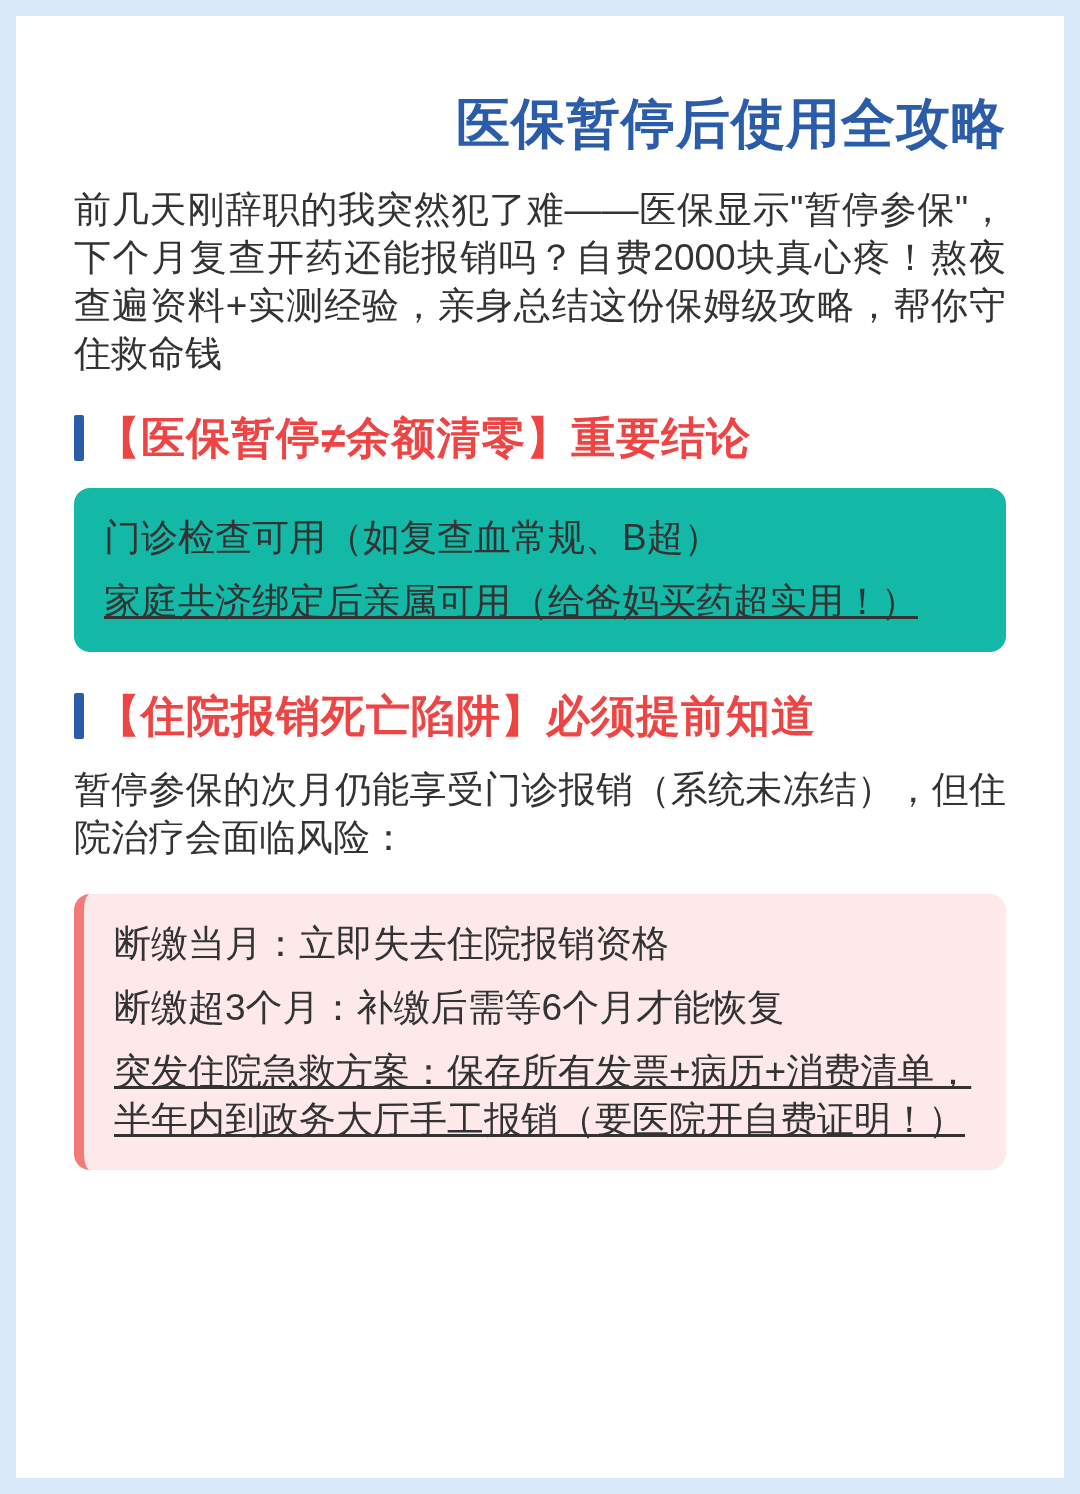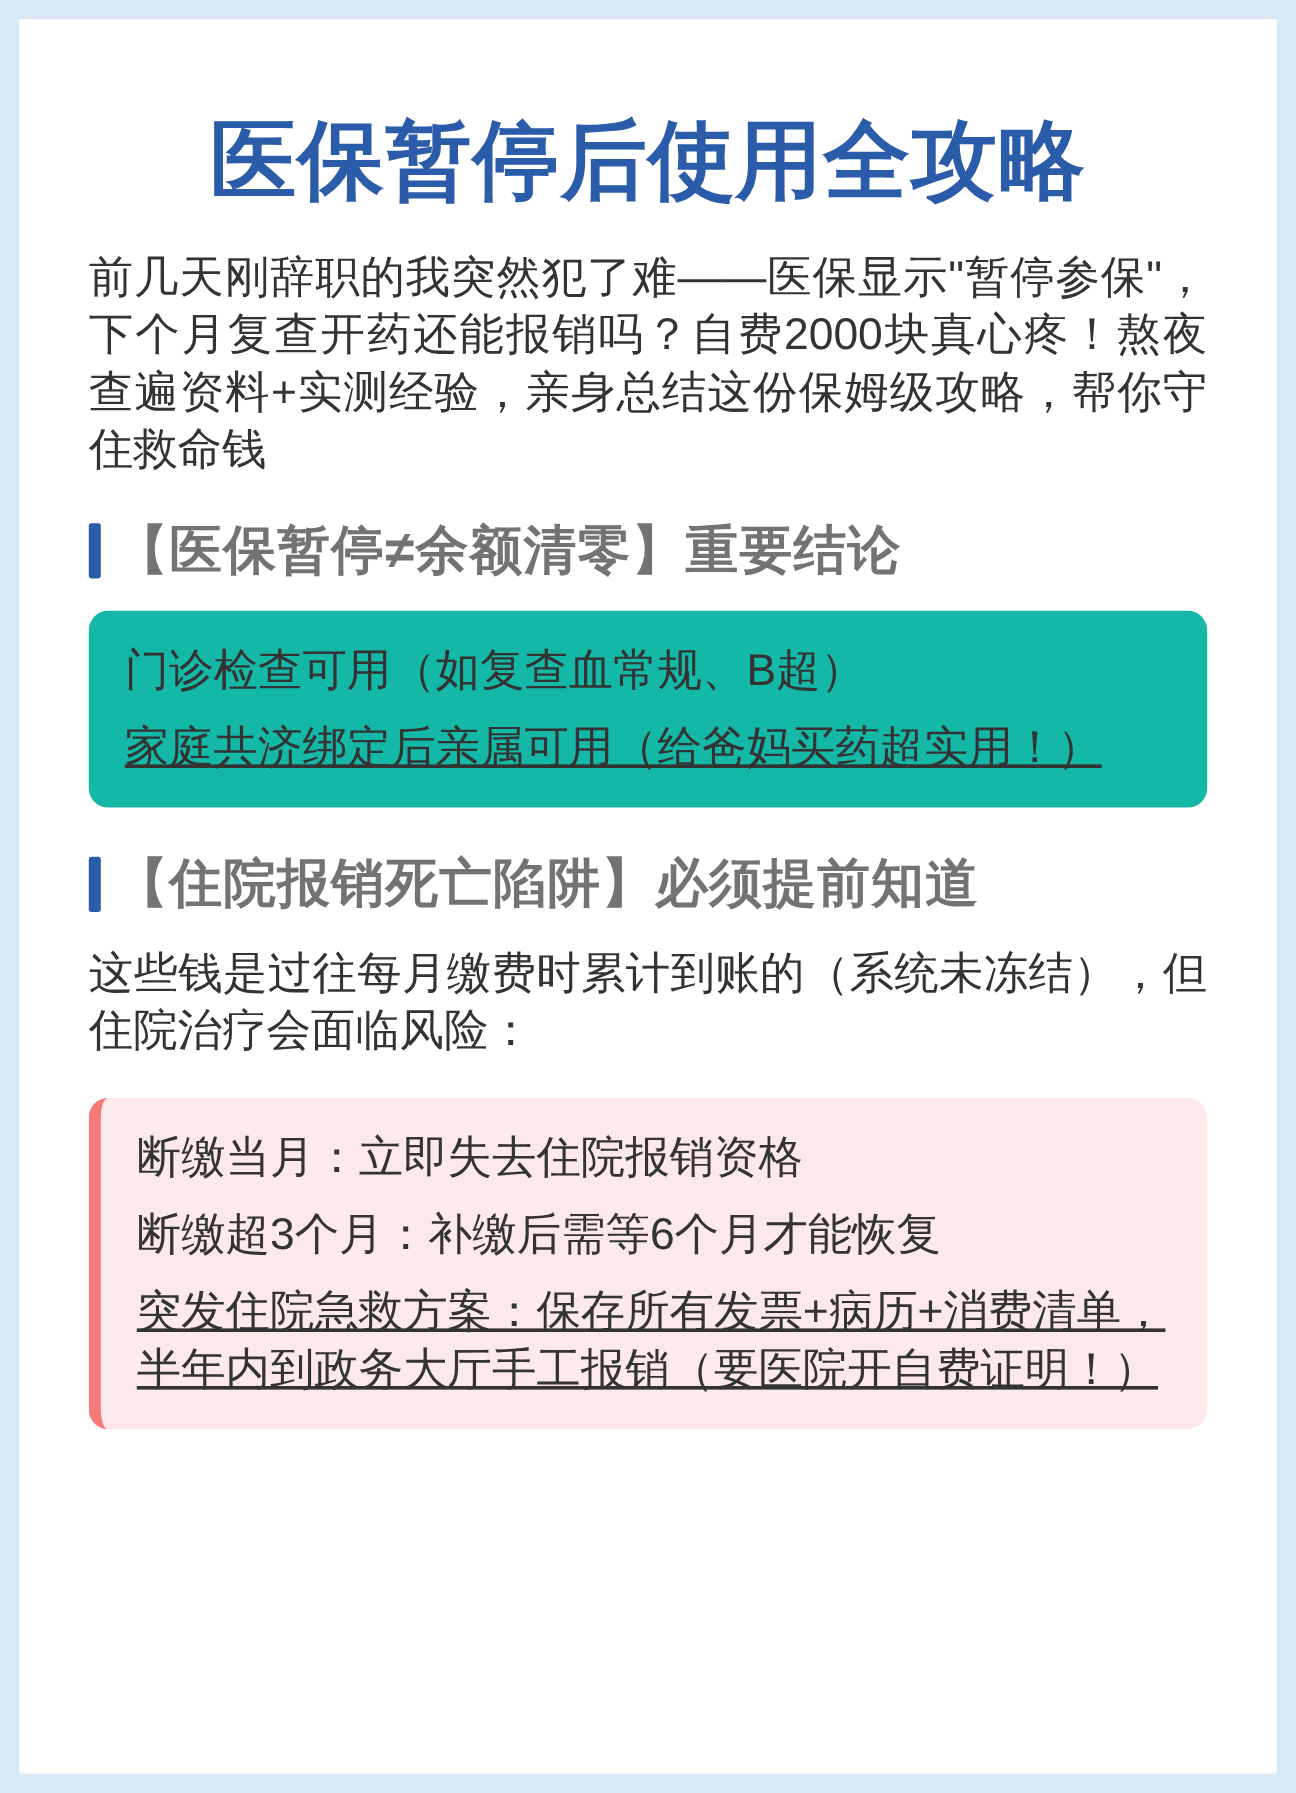--- a/index.html
+++ b/index.html
@@ -17,22 +17,22 @@
   .card {
     background: #ffffff;
     width: 100%;
     height: 100%;
     box-sizing: border-box;
     padding: 76px 58px 0 58px;
     overflow: hidden;
   }
   .title {
     margin: 0 0 30px 0;
-    text-align: center;
-    font-size: 72px;
+    text-align: right;
+    font-size: 54px;
     line-height: 1.18;
     font-weight: 900;
     color: #2a5caa;
     letter-spacing: 1px;
   }
   .body-text {
     margin: 0;
     font-size: 37px;
     line-height: 48px;
     color: #333333;
@@ -52,21 +52,21 @@
     background: #2a5caa;
     border-radius: 2px;
     margin-right: 12px;
     flex: none;
   }
   .heading-text {
     margin: 0;
     font-size: 44px;
     line-height: 52px;
     font-weight: 900;
-    color: #737373;
+    color: #ef4444;
     letter-spacing: 1px;
   }
   .section-body {
     margin-bottom: 32px;
   }
   .info-box {
     border-radius: 16px;
     padding: 26px 30px;
     box-sizing: border-box;
   }
@@ -109,21 +109,21 @@
         <p>门诊检查可用（如复查血常规、B超）</p>
         <p>家庭共济绑定后亲属可用（给爸妈买药超实用！）</p>
       </div>
     </div>
 
     <div class="section">
       <div class="heading-row">
         <span class="heading-bar"></span>
         <h2 class="heading-text">【住院报销死亡陷阱】必须提前知道</h2>
       </div>
-      <p class="body-text section-body">这些钱是过往每月缴费时累计到账的（系统未冻结），但住院治疗会面临风险：</p>
+      <p class="body-text section-body">暂停参保的次月仍能享受门诊报销（系统未冻结），但住院治疗会面临风险：</p>
       <div class="info-box warning-box">
         <p>断缴当月：立即失去住院报销资格</p>
         <p>断缴超3个月：补缴后需等6个月才能恢复</p>
         <p>突发住院急救方案：保存所有发票+病历+消费清单，半年内到政务大厅手工报销（要医院开自费证明！）</p>
       </div>
     </div>
 
   </div>
 </div>
 

